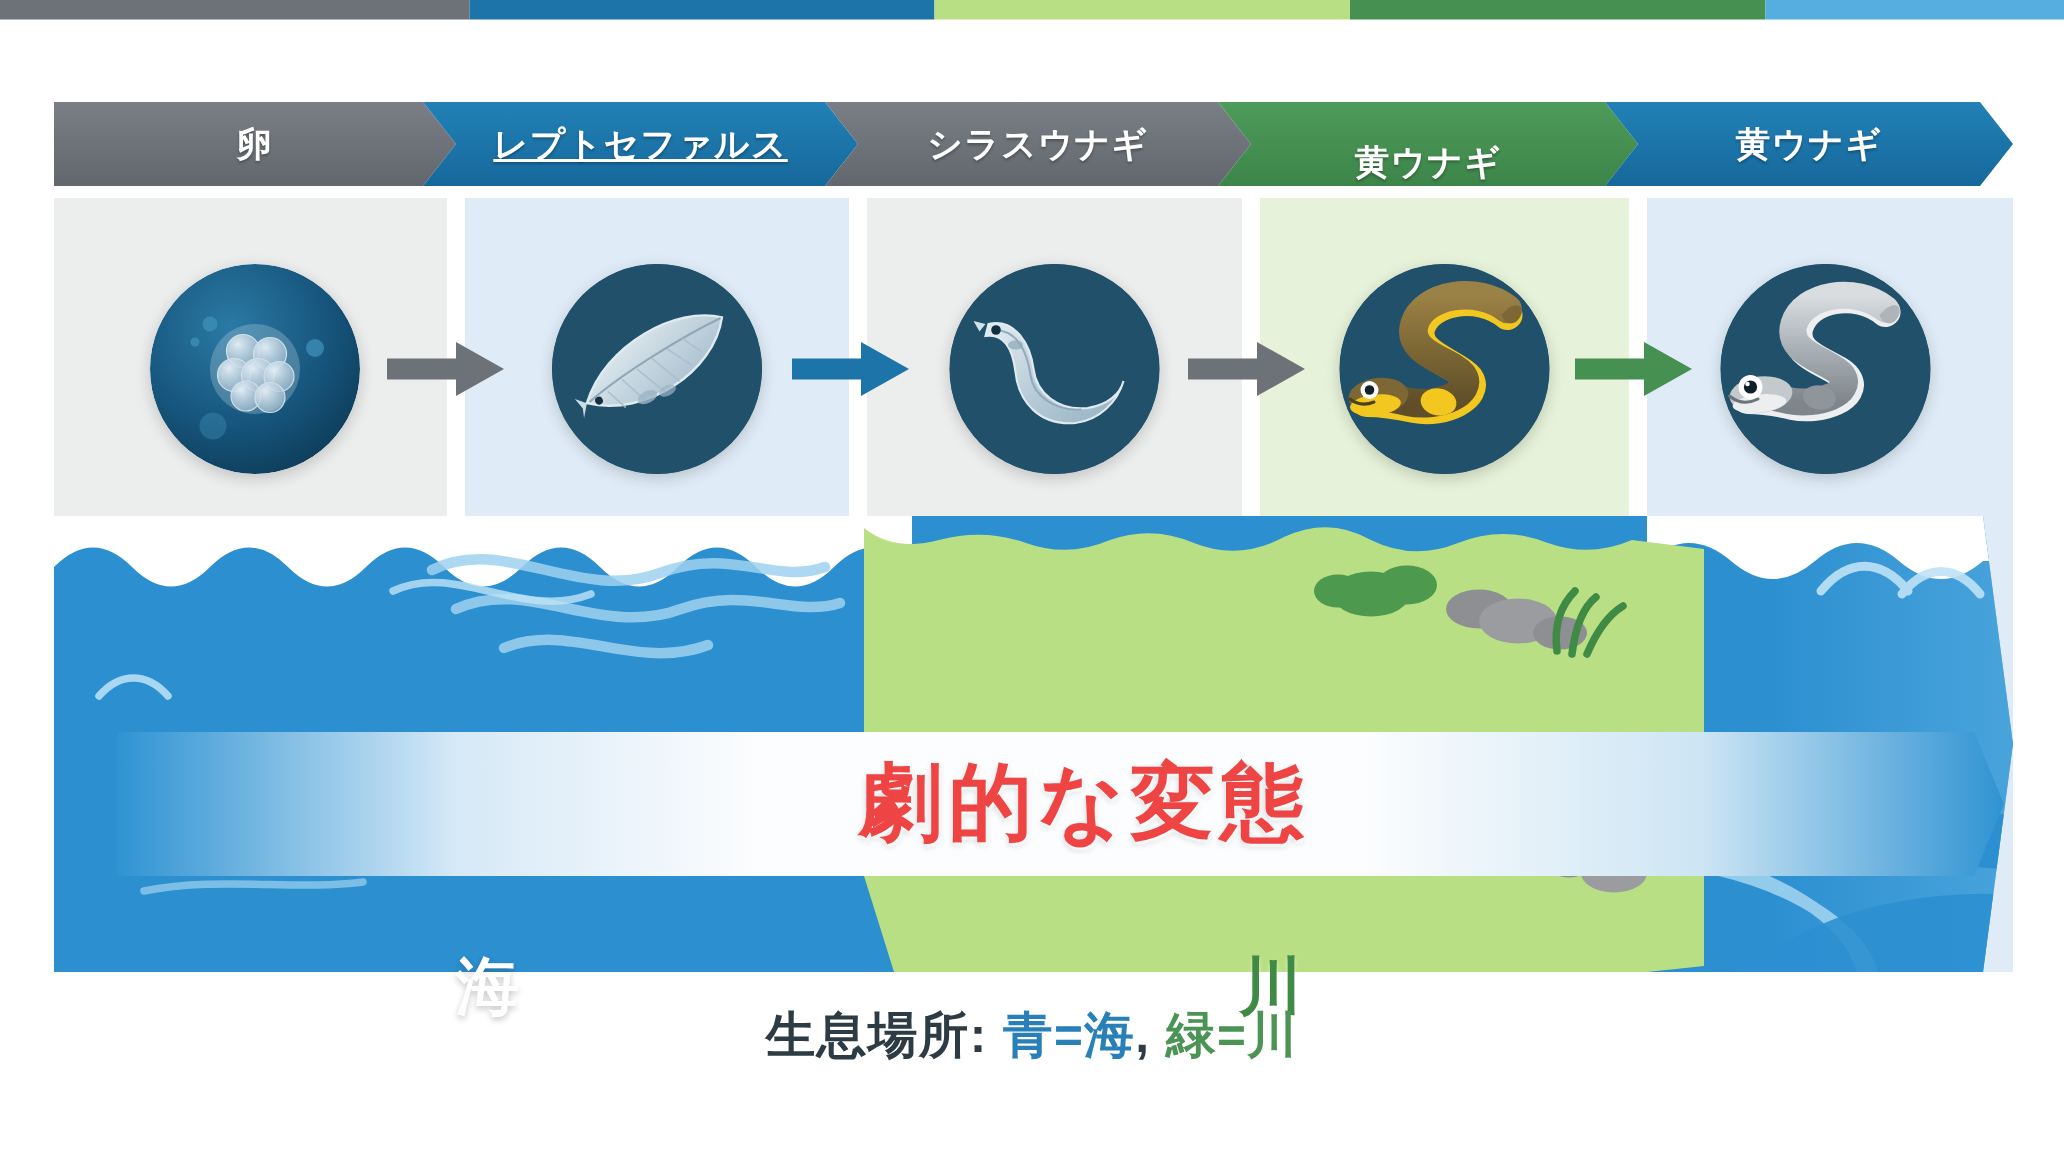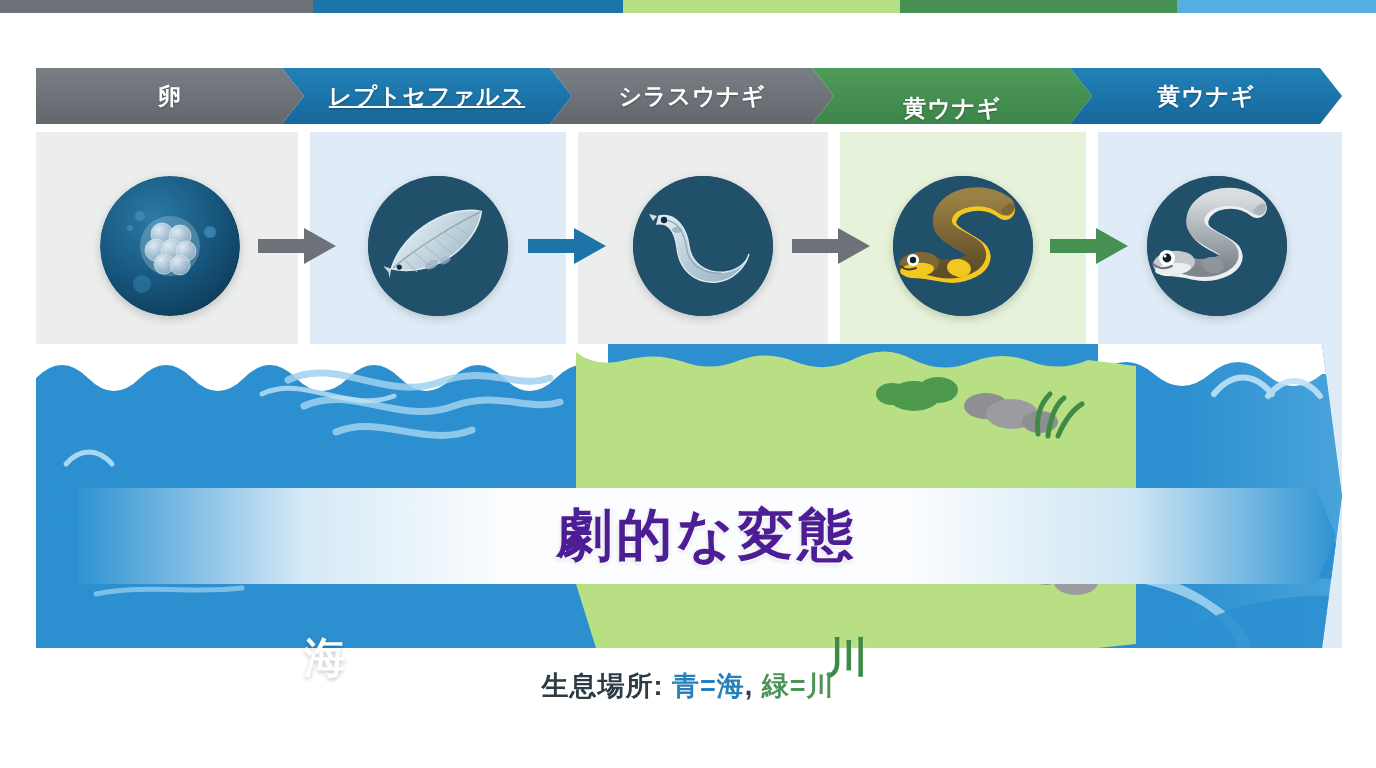--- a/index.html
+++ b/index.html
@@ -141,29 +141,29 @@
   .banner {
     position: absolute;
     left: 42px;
     top: 420px;
     width: 1258px;
     height: 96px;
     z-index: 9;
   }
   .banner-text {
     position: absolute;
-    left: 0; top: 0;
+    left: 16px; top: 0;
     width: 100%;
     height: 100%;
     display: flex;
     align-items: center;
     justify-content: center;
     font-size: 56px;
     font-weight: bold;
-    color: #4c1d95;
+    color: #ef4444;
     letter-spacing: 4px;
     text-shadow: 1px 2px 2px rgba(255,255,255,0.9), 0 2px 4px rgba(0,0,0,0.18);
   }
 
   .habitat-label {
     position: absolute;
     z-index: 9;
     font-size: 42px;
     font-weight: bold;
     letter-spacing: 2px;
@@ -181,21 +181,21 @@
     text-shadow: 0 2px 3px rgba(255,255,255,0.5);
   }
 
   
   .caption {
     position: absolute;
     left: 0;
     top: 668px;
     width: 1376px;
     text-align: center;
-    font-size: 27px;
+    font-size: 33px;
     font-weight: bold;
     color: #2c3b44;
     letter-spacing: 1px;
     z-index: 10;
   }
   .caption .sea-k { color: #2980b9; }
   .caption .riv-k { color: #4b9455; }
   .caption .sep { color: #2c3b44; }
 </style>
 </head>

